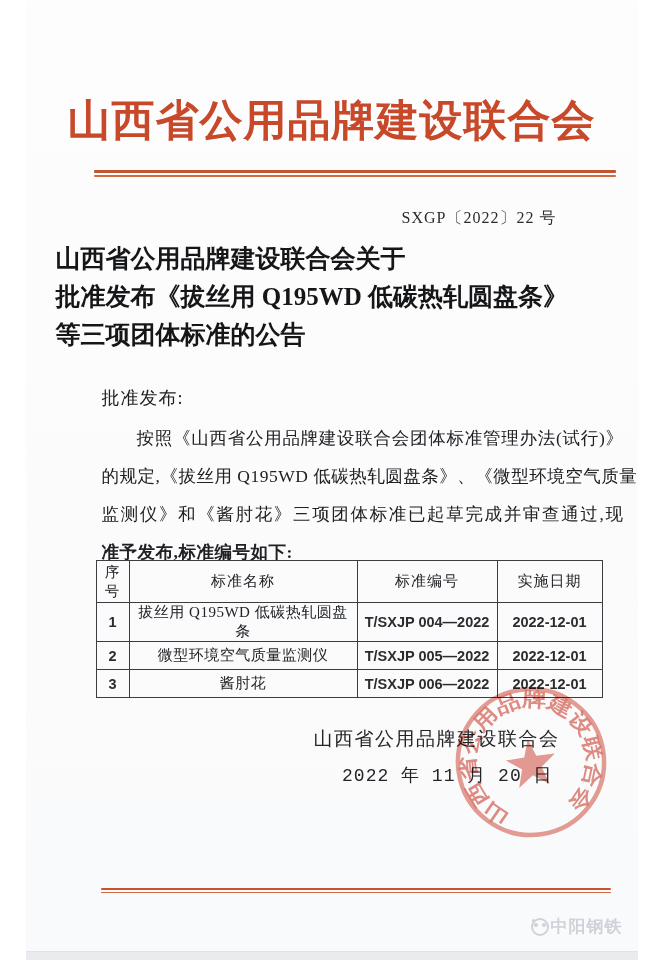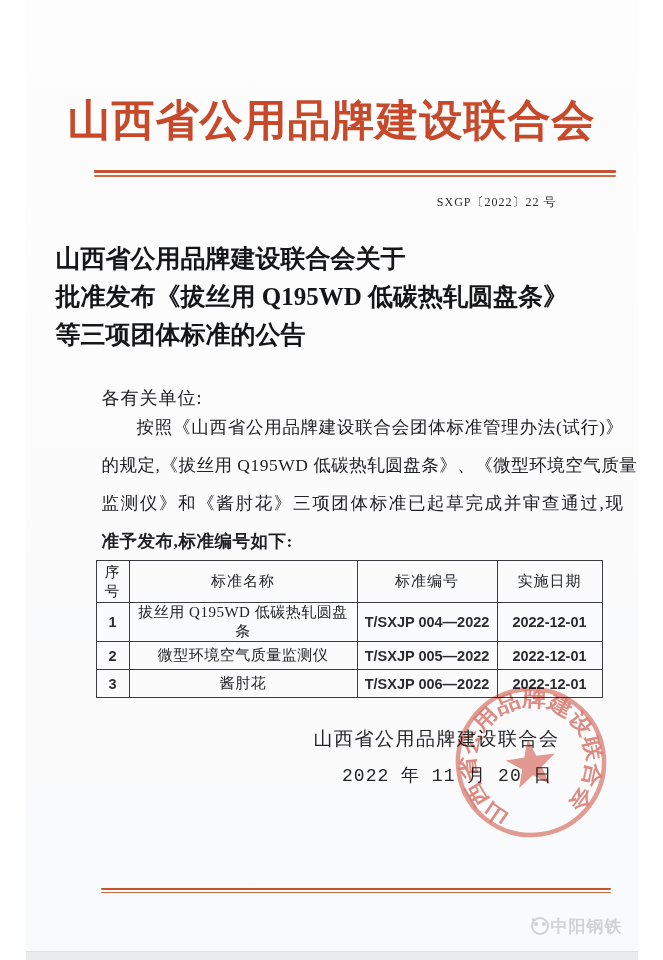--- a/index.html
+++ b/index.html
@@ -25,40 +25,40 @@
     position:absolute;left:68px;width:522px;height:8px;
   }
   .rule .bar1{height:3px;background:#c4532f;border-radius:1px;}
   .rule .bar2{height:2px;background:#cf6a43;margin-top:2px;border-radius:1px;}
   .rule-top{top:170px;}
   .rule-bottom{top:888px;left:75px;width:510px;}
   .rule-bottom .bar1{height:2px;}
   .rule-bottom .bar2{height:1px;margin-top:2px;}
   
   .doc-number{
-    position:absolute;top:194px;right:81px;
-    font-size:12px;letter-spacing:1px;color:#2a2b2e;
+    position:absolute;top:208px;right:81px;
+    font-size:16px;letter-spacing:1px;color:#2a2b2e;
     white-space:nowrap;
   }
   
   .doc-title{
     position:absolute;top:240px;left:30px;width:603px;
     text-align:left;
     font-size:25px;font-weight:bold;line-height:38px;
     color:#151618;
     white-space:nowrap;
   }
   
   .salutation{
     position:absolute;top:386px;left:76px;
     font-size:18px;letter-spacing:1px;color:#202124;
     white-space:nowrap;
   }
   .body-block{
-    position:absolute;top:415px;left:76px;width:522px;
+    position:absolute;top:426px;left:76px;width:522px;
     font-size:17.5px;color:#202124;
   }
   .body-line{
     height:38px;line-height:24px;
     text-align:justify;text-align-last:justify;
     letter-spacing:0.5px;
     white-space:nowrap;
   }
   .body-line.indent{text-indent:35px;}
   .body-line.last{text-align-last:left;font-weight:bold;}
@@ -101,21 +101,21 @@
   
   .seal{
     position:absolute;left:420px;top:677px;
     width:170px;height:170px;
     mix-blend-mode:multiply;opacity:.9;
     pointer-events:none;
   }
   
   .watermark{
     position:absolute;top:915px;right:15px;
-    display:flex;align-items:flex-start;
+    display:flex;align-items:flex-end;
     color:#cdd3d8;
     font-family:"Liberation Sans","DejaVu Sans",sans-serif;
     font-size:17px;font-weight:bold;letter-spacing:1px;
     text-shadow:0 1px 0 #ffffff;
   }
   .bottom-strip{
     position:absolute;bottom:0;left:0;width:100%;height:8px;
     background:#e9ebee;border-top:1px solid #dfe2e6;
   }
 </style>
@@ -132,21 +132,21 @@
   </div>
 
   <div class="doc-number">SXGP〔2022〕22 号</div>
 
   <div class="doc-title">
     <div>山西省公用品牌建设联合会关于</div>
     <div>批准发布《拔丝用 Q195WD 低碳热轧圆盘条》</div>
     <div>等三项团体标准的公告</div>
   </div>
 
-  <div class="salutation">各有关单位:</div>
+  <div class="salutation">批准发布:</div>
 
   <div class="body-block">
     <div class="body-line indent">按照《山西省公用品牌建设联合会团体标准管理办法(试行)》</div>
     <div class="body-line">的规定,《拔丝用 Q195WD 低碳热轧圆盘条》、《微型环境空气质量</div>
     <div class="body-line">监测仪》和《酱肘花》三项团体标准已起草完成并审查通过,现</div>
     <div class="body-line last">准予发布,标准编号如下:</div>
   </div>
 
   <table class="std-table">
     <colgroup>

